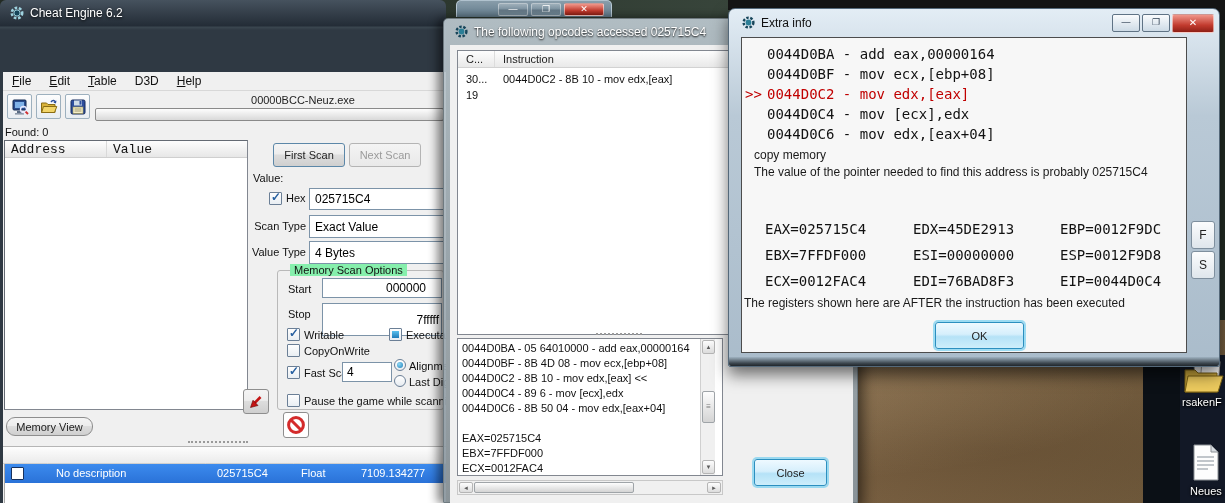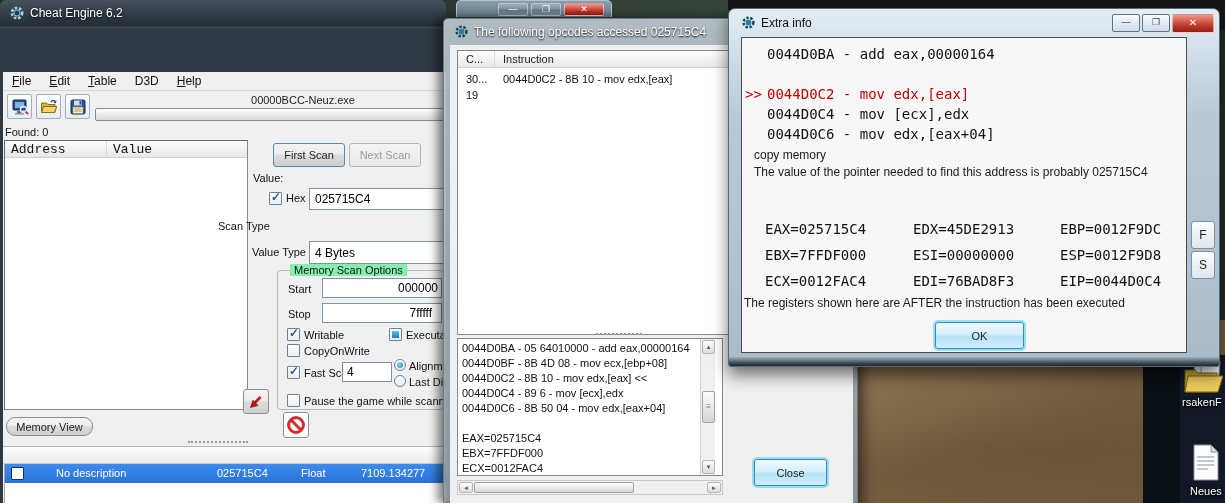--- a/index.html
+++ b/index.html
@@ -236,31 +236,32 @@
 
       <div class="btn default abs" style="left:270px; top:71px; width:72px; height:24px;">First Scan</div>
       <div class="btn disabled abs" style="left:346px; top:71px; width:72px; height:24px;">Next Scan</div>
 
       <div class="lbl" style="left:250px; top:100px; width:120px; text-align:left;">Value:</div>
 
       <div class="cb checked" style="left:266px; top:120px;"></div>
       <div class="lbl" style="left:283px; top:120px;">Hex</div>
       <div class="input" style="left:306px; top:116px; width:135px; height:22px;">025715C4</div>
 
-      <div class="lbl" style="left:215px; top:148px; width:88px; text-align:left;">Scan Type</div>
+      <div class="lbl" style="left:215px; top:148px; width:88px; text-align:right;">Scan Type</div>
+      <div class="input" style="left:306px; top:143px; width:135px; height:23px;">Exact Value</div>
 
       <div class="lbl" style="left:210px; top:174px; width:93px; text-align:right;">Value Type</div>
       <div class="input" style="left:306px; top:169px; width:135px; height:23px;">4 Bytes</div>
 
       <div class="fieldset">
         <span class="legend">Memory Scan Options</span>
         <div class="lbl" style="left:10px; top:12px;">Start</div>
-        <div class="mini-input" style="left:44px; top:7px; width:120px; height:20px; justify-content:flex-end; padding-right:3px;">000000</div>
+        <div class="mini-input" style="left:44px; top:7px; width:120px; height:20px; justify-content:flex-end; padding-right:15px;">000000</div>
         <div class="lbl" style="left:10px; top:37px;">Stop</div>
-        <div class="mini-input" style="left:44px; top:32px; width:120px; height:20px; justify-content:flex-end; padding-right:9px;">7fffff</div>
+        <div class="mini-input" style="left:44px; top:32px; width:120px; height:33px; justify-content:flex-end; padding-right:2px;">7fffff</div>
 
         <div class="cb checked" style="left:9px; top:57px;"></div>
         <div class="lbl" style="left:26px; top:58px;">Writable</div>
         <div class="cb part" style="left:111px; top:57px;"></div>
         <div class="lbl" style="left:128px; top:58px;">Executable</div>
 
         <div class="cb" style="left:9px; top:73px;"></div>
         <div class="lbl" style="left:26px; top:74px;">CopyOnWrite</div>
 
         <div class="cb checked" style="left:9px; top:95px;"></div>
@@ -371,20 +372,21 @@
       </svg>
     </div>
     <div class="xi-title">Extra info</div>
 
     <div class="capbtn" style="left:383px; top:5px; width:28px; height:18px; border-color:#5f7385; color:#2c3e50; line-height:15px; background:linear-gradient(#ffffffd0,#c7d6e2b0);">—</div>
     <div class="capbtn" style="left:413px; top:5px; width:28px; height:18px; border-color:#5f7385; color:#2c3e50; line-height:15px; background:linear-gradient(#ffffffd0,#c7d6e2b0);">❐</div>
     <div class="capbtn red" style="left:443px; top:5px; width:42px; height:19px; line-height:16px; font-size:10px;">✕</div>
 
     <div class="xi-client">
       <div class="xi-asm" style="top:8px;">0044D0BA - add eax,00000164</div>
+      <div class="xi-asm" style="top:28px;">0044D0BF - mov ecx,[ebp+08]</div>
       <div class="xi-marker" style="top:48px;">&gt;&gt;</div>
       <div class="xi-asm red" style="top:48px;">0044D0C2 - mov edx,[eax]</div>
       <div class="xi-asm" style="top:68px;">0044D0C4 - mov [ecx],edx</div>
       <div class="xi-asm" style="top:88px;">0044D0C6 - mov edx,[eax+04]</div>
 
       <div class="xi-note" style="top:110px;">copy memory</div>
       <div class="xi-note" style="top:127px;">The value of the pointer needed to find this address is probably 025715C4</div>
 
       <div class="xi-reg" style="left:23px;  top:183px;">EAX=025715C4</div>
       <div class="xi-reg" style="left:171px; top:183px;">EDX=45DE2913</div>

